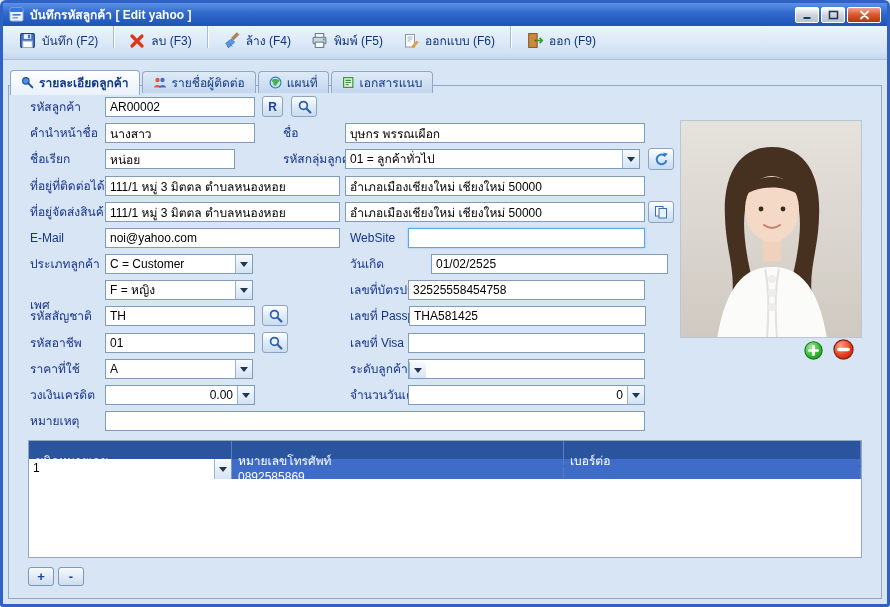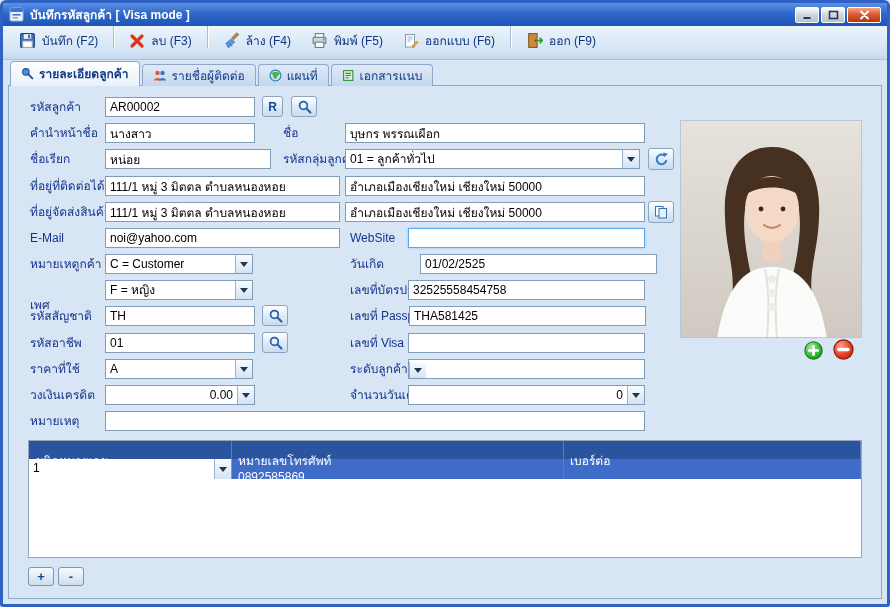--- a/index.html
+++ b/index.html
@@ -20,21 +20,21 @@
 
   
   .toolbar { position:absolute; left:3px; top:26px; right:3px; height:34px;
     background:linear-gradient(#ecf4fc,#d2e2f4 80%,#c4d8ee); border-bottom:1px solid #a9c3e0;
     display:flex; align-items:flex-start; padding:0 6px; }
   .tbtn { display:flex; align-items:center; gap:6px; padding:5px 10px; border-radius:3px;
     color:#10357e; cursor:pointer; white-space:nowrap; }
   .tsep { width:1px; height:22px; background:#a6bdd8; box-shadow:1px 0 0 #ffffff; margin:0 5px; }
 
   
-  .tabstrip { position:absolute; left:10px; top:61px; height:25px; display:flex; align-items:flex-end; gap:2px; z-index:5; }
+  .tabstrip { position:absolute; left:10px; top:61px; height:42px; display:flex; align-items:center; gap:2px; z-index:5; }
   .tab { display:flex; align-items:center; gap:5px; padding:2px 10px 3px; height:22px;
     background:linear-gradient(#dfeaf7,#c3d7ee); border:1px solid #8fa8c8; border-bottom:none;
     border-radius:4px 4px 0 0; color:#123a86; cursor:pointer; white-space:nowrap; }
   .tab.active { background:linear-gradient(#feffff,#e9f1fa); height:25px; font-weight:bold; }
 
   .panel { position:absolute; left:8px; top:85px; width:874px; height:514px;
     background:#d8e5f4; border:1px solid #8fa8c8; }
 
   .lbl { position:absolute; height:20px; line-height:20px; color:#16338e; white-space:nowrap; }
   .fld { position:absolute; height:20px; background:#fff; border:1px solid #7f9db9;
@@ -81,21 +81,21 @@
 
   <div class="titlebar">
     <span class="ticon">
       <svg width="15" height="15" viewBox="0 0 15 15">
           <rect x="1" y="1" width="13" height="13" rx="1.5" fill="#eaf2fc" stroke="#9fb6d6"></rect>
           <rect x="1" y="1" width="13" height="4" rx="1.5" fill="#3a76d2"></rect>
           <rect x="3.5" y="7" width="8" height="1.6" fill="#3a76d2"></rect>
           <rect x="3.5" y="10" width="5.5" height="1.6" fill="#7fa6d8"></rect>
         </svg>
     </span>
-    <span>บันทึกรหัสลูกค้า [ Visa mode ]</span>
+    <span>บันทึกรหัสลูกค้า [ Edit yahoo ]</span>
     <div class="winbtns">
       <div class="winbtn">
         <svg width="11" height="10" viewBox="0 0 11 10">
             <rect x="1.5" y="7" width="7" height="2" fill="#243a55"></rect>
           </svg>
       </div>
       <div class="winbtn">
         <svg width="11" height="10" viewBox="0 0 11 10">
             <rect x="1.5" y="1.5" width="8" height="7" fill="none" stroke="#243a55" stroke-width="1.6"></rect>
           </svg>
@@ -228,21 +228,21 @@
         <path d="M8.8 8.8 L12.5 12.5" stroke="#2a5fae" stroke-width="2" stroke-linecap="round"></path>
       </svg>
   </div>
 
   <span class="lbl" style="left:30px; top:123px;">คำนำหน้าชื่อ</span>
   <input class="fld" style="left: 105px; top: 123px; width: 150px;" value="นางสาว">
   <span class="lbl" style="left:283px; top:123px;">ชื่อ</span>
   <input class="fld" style="left: 345px; top: 123px; width: 300px;" value="บุษกร พรรณเผือก">
 
   <span class="lbl" style="left:30px; top:149px;">ชื่อเรียก</span>
-  <input class="fld" style="left: 105px; top: 149px; width: 166px;" value="หน่อย">
+  <input class="fld" style="left: 105px; top: 149px; width: 130px;" value="หน่อย">
   <span class="lbl" style="left:283px; top:149px;">รหัสกลุ่มลูกค้า</span>
   <div class="combo" style="left:345px; top:149px; width:295px;">
     <span class="txt">01 = ลูกค้าทั่วไป</span>
     <span class="cbtn">
         <i class="arr"></i>
       </span>
   </div>
   <div class="sbtn" style="left:648px; top:148px; width:26px; height:22px;">
     <svg width="15" height="15" viewBox="0 0 14 14">
         <path d="M11.5 7.5 A4.5 4.5 0 1 1 9.6 3.2" fill="none" stroke="#2f7fd6" stroke-width="1.9"></path>
@@ -262,29 +262,29 @@
         <rect x="1.5" y="1.5" width="7.5" height="9.5" fill="#fff" stroke="#3a6fb0"></rect>
         <rect x="5" y="3.5" width="7.5" height="9.5" fill="#e8f2fc" stroke="#3a6fb0"></rect>
       </svg>
   </div>
 
   <span class="lbl" style="left:30px; top:228px;">E-Mail</span>
   <input class="fld" style="left: 105px; top: 228px; width: 235px;" value="noi@yahoo.com">
   <span class="lbl" style="left:350px; top:228px;">WebSite</span>
   <input class="fld focus" style="left: 408px; top: 228px; width: 237px;" value="">
 
-  <span class="lbl" style="left:30px; top:254px;">หมายเหตูกค้า</span>
+  <span class="lbl" style="left:30px; top:254px;">ประเภทลูกค้า</span>
   <div class="combo" style="left:105px; top:254px; width:148px;">
     <span class="txt">C = Customer</span>
     <span class="cbtn">
         <i class="arr"></i>
       </span>
   </div>
   <span class="lbl" style="left:350px; top:254px;">วันเกิด</span>
-  <input class="fld" style="left: 420px; top: 254px; width: 237px;" value="01/02/2525">
+  <input class="fld" style="left: 431px; top: 254px; width: 237px;" value="01/02/2525">
 
   <span class="lbl" style="left:30px; top:296px;font-family:Liberation Mono, monospace;">เพศ</span>
   <div class="combo" style="left:105px; top:280px; width:148px;">
     <span class="txt">F = หญิง</span>
     <span class="cbtn">
         <i class="arr"></i>
       </span>
   </div>
   <span class="lbl" style="left:350px; top:280px;">เลขที่บัตรประชาชน</span>
   <input class="fld" style="left: 408px; top: 280px; width: 237px;" value="32525558454758">

